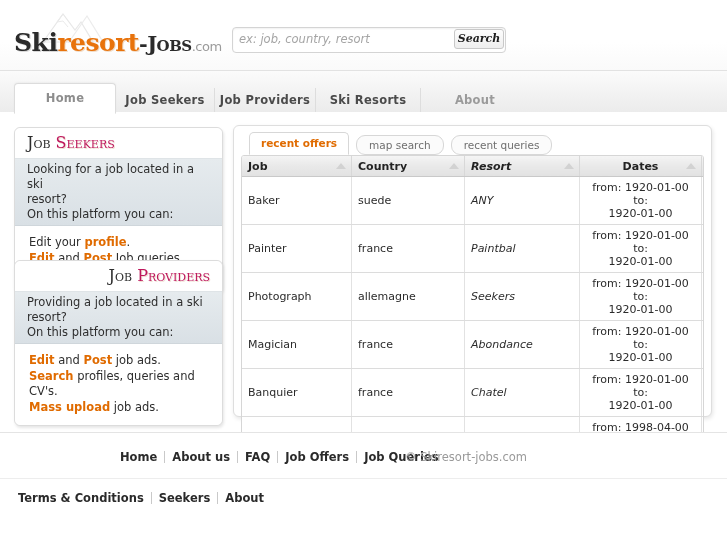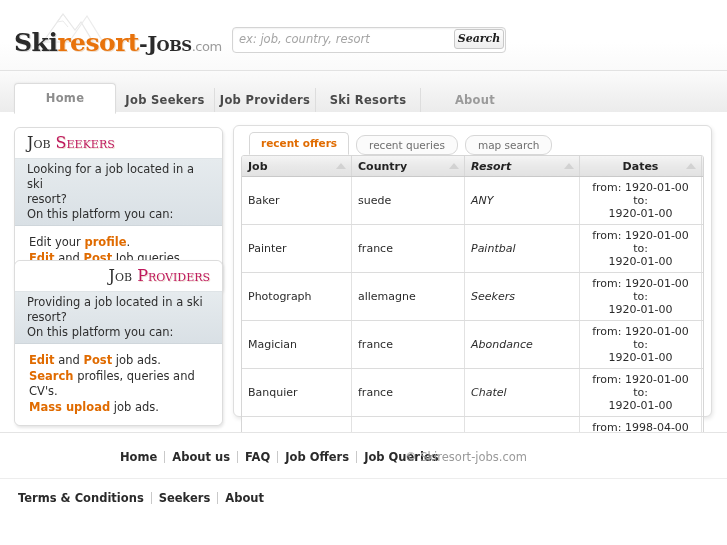--- a/index.html
+++ b/index.html
@@ -431,22 +431,22 @@
           <span class="lnk">Mass upload</span><span> job ads.</span>
         </div>
       </div>
     </div>
 
     <div class="mainbox">
       <div class="mainbox-inner">
 
         <div class="subtabs">
           <div class="subtab active">recent offers</div>
+          <div class="subtab">map search</div>
           <div class="subtab">recent queries</div>
-          <div class="subtab">map search</div>
         </div>
 
         <div class="tablewrap">
           <table class="offers">
             <thead>
               <tr>
                 <th class="c-job">
                   <span>Job</span>
                   <span class="sortmark"></span>
                 </th>

